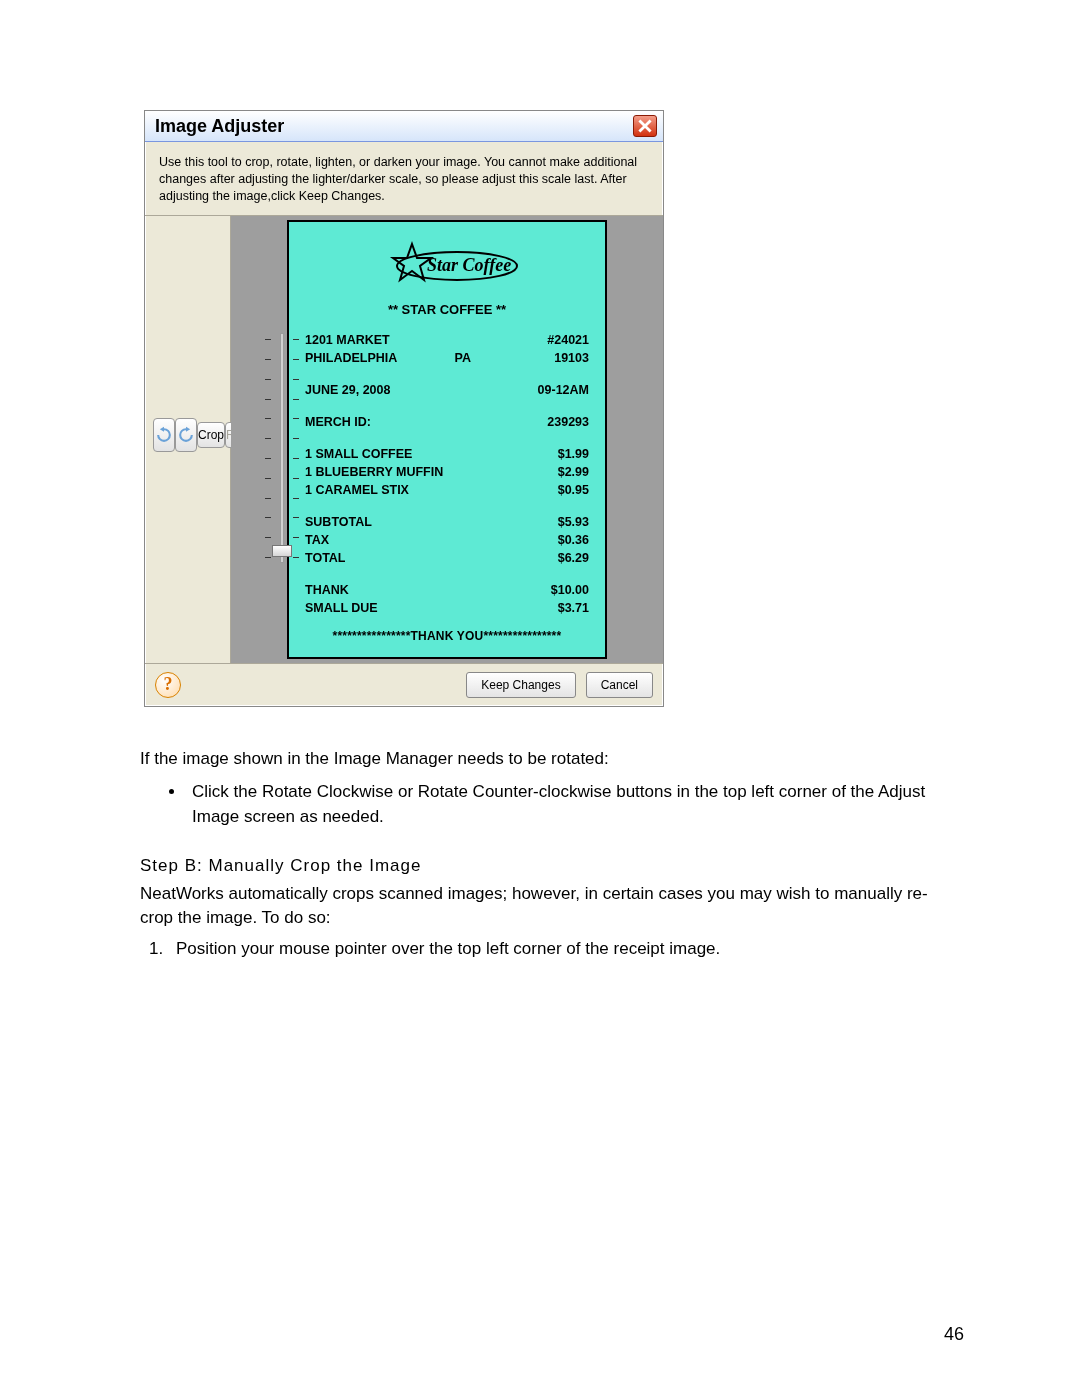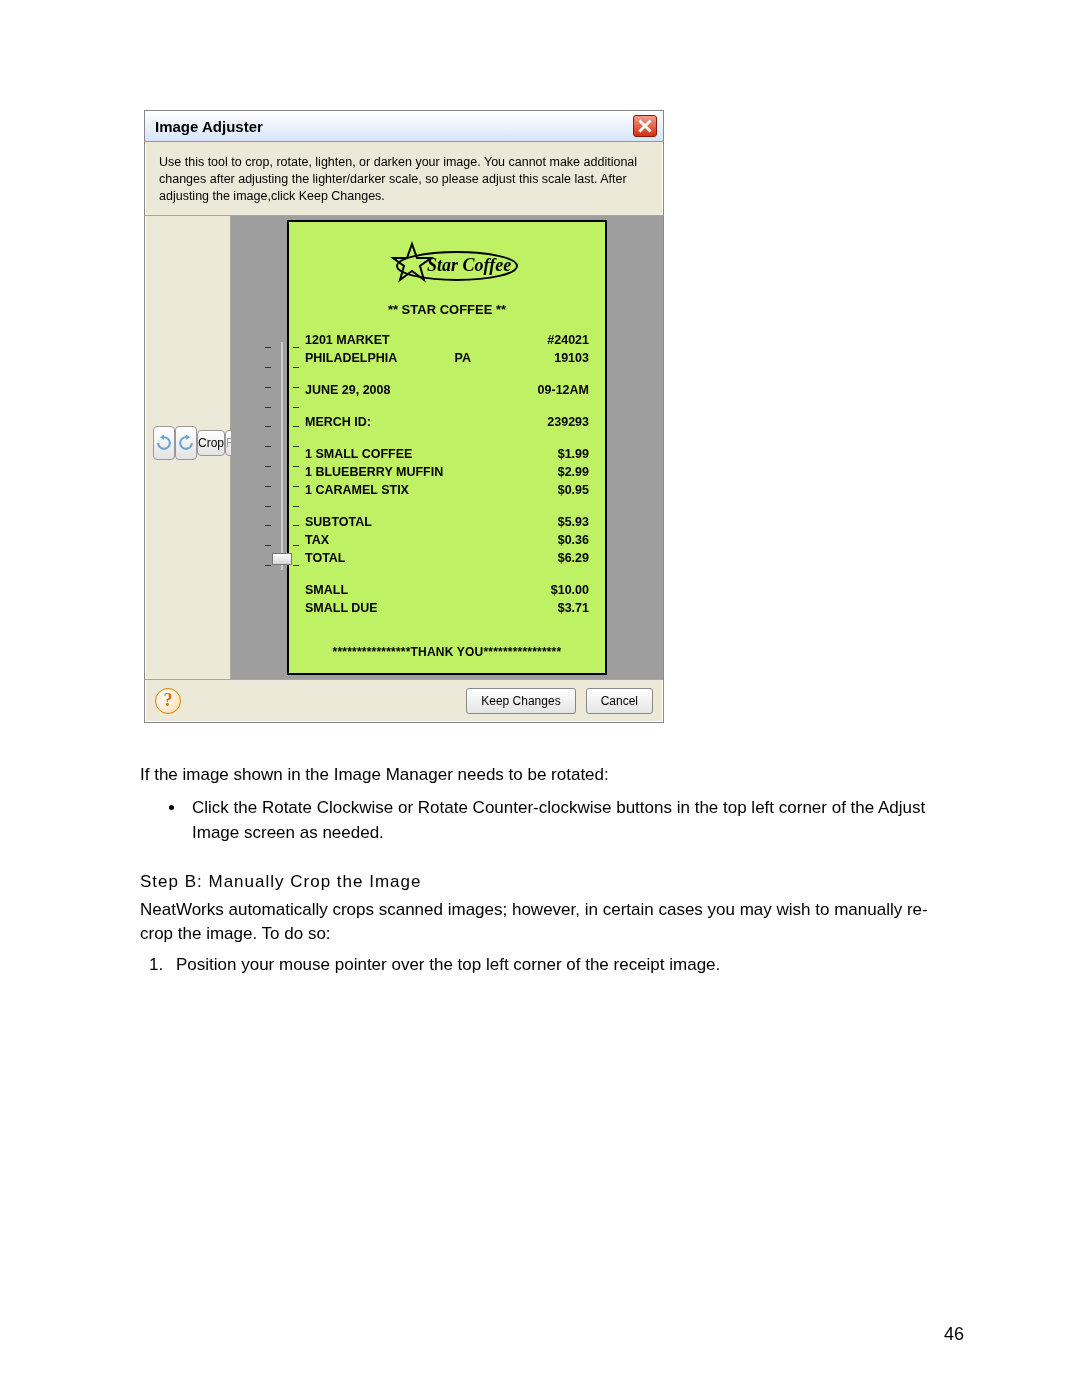--- a/index.html
+++ b/index.html
@@ -32,21 +32,21 @@
   .titlebar {
     display: flex;
     align-items: center;
     justify-content: space-between;
     background: linear-gradient(#fff, #d6e5fa);
     border-bottom: 1px solid #7a96df;
     padding: 4px 6px 4px 10px;
   }
   .titlebar .title {
     font-family: Tahoma, sans-serif;
-    font-size: 15px;
+    font-size: 18px;
     font-weight: bold;
   }
   .close-btn {
     width: 24px; height: 22px;
     background: linear-gradient(#f39d8a, #d2310e);
     border: 1px solid #8a1a05;
     border-radius: 3px;
     display: flex;
     align-items: center;
     justify-content: center;
@@ -118,21 +118,21 @@
   .canvas {
     flex: 1;
     background: #9e9e9e;
     padding: 4px;
     display: flex;
     justify-content: center;
     align-items: flex-start;
   }
   .receipt {
     width: 320px;
-    background: #bef264;
+    background: #5eead4;
     border: 2px solid #000;
     padding: 10px 16px 14px 16px;
     font-family: Arial, sans-serif;
   }
   .receipt .logo { text-align: center; margin: 4px 0 6px 0; }
   .receipt .logo svg { width: 160px; height: 56px; }
   .receipt .headline {
     text-align: center;
     font-weight: bold;
     font-size: 13px;
@@ -145,21 +145,21 @@
     font-size: 12.5px;
     margin: 4px 0;
   }
   .receipt .row.three span:nth-child(2){ margin-left:-26px;}
   .receipt .gap { height: 10px; }
   .receipt .items .row span:last-child { font-weight: bold; }
   .receipt .thank {
     text-align: center;
     font-weight: bold;
     font-size: 12px;
-    margin-top: 30px;
+    margin-top: 14px;
     letter-spacing: 0.2px;
   }
   .btnbar {
     display: flex;
     align-items: center;
     padding: 8px 10px;
   }
   .help {
     width: 26px; height: 26px;
     border-radius: 50%;
@@ -341,21 +341,21 @@
           <div class="row">
             <span>TAX</span>
             <span>$0.36</span>
           </div>
           <div class="row">
             <span>TOTAL</span>
             <span>$6.29</span>
           </div>
           <div class="gap"></div>
           <div class="row">
-            <span>SMALL</span>
+            <span>THANK</span>
             <span>$10.00</span>
           </div>
           <div class="row">
             <span>SMALL DUE</span>
             <span>$3.71</span>
           </div>
           <div class="thank">****************THANK YOU****************</div>
         </div>
       </div>
     </div>

